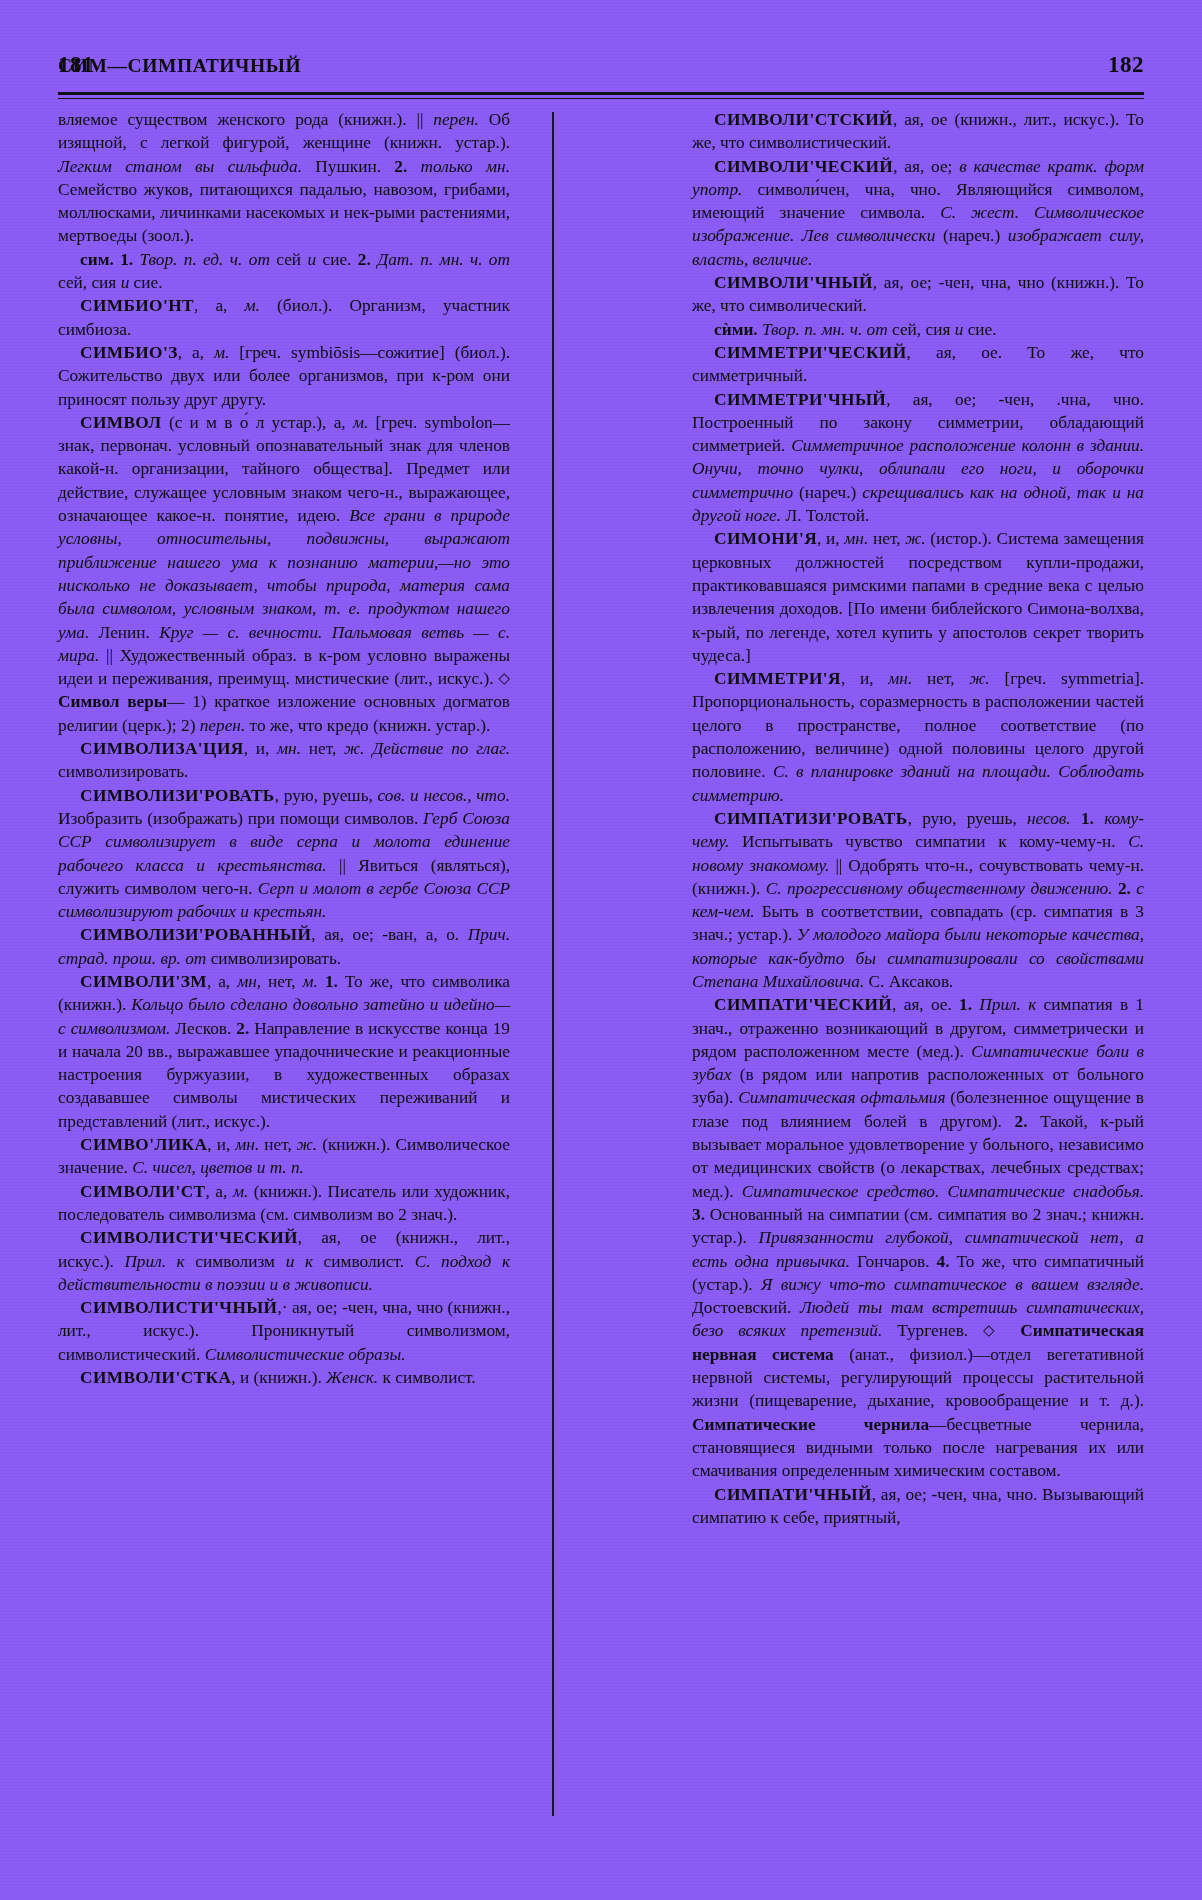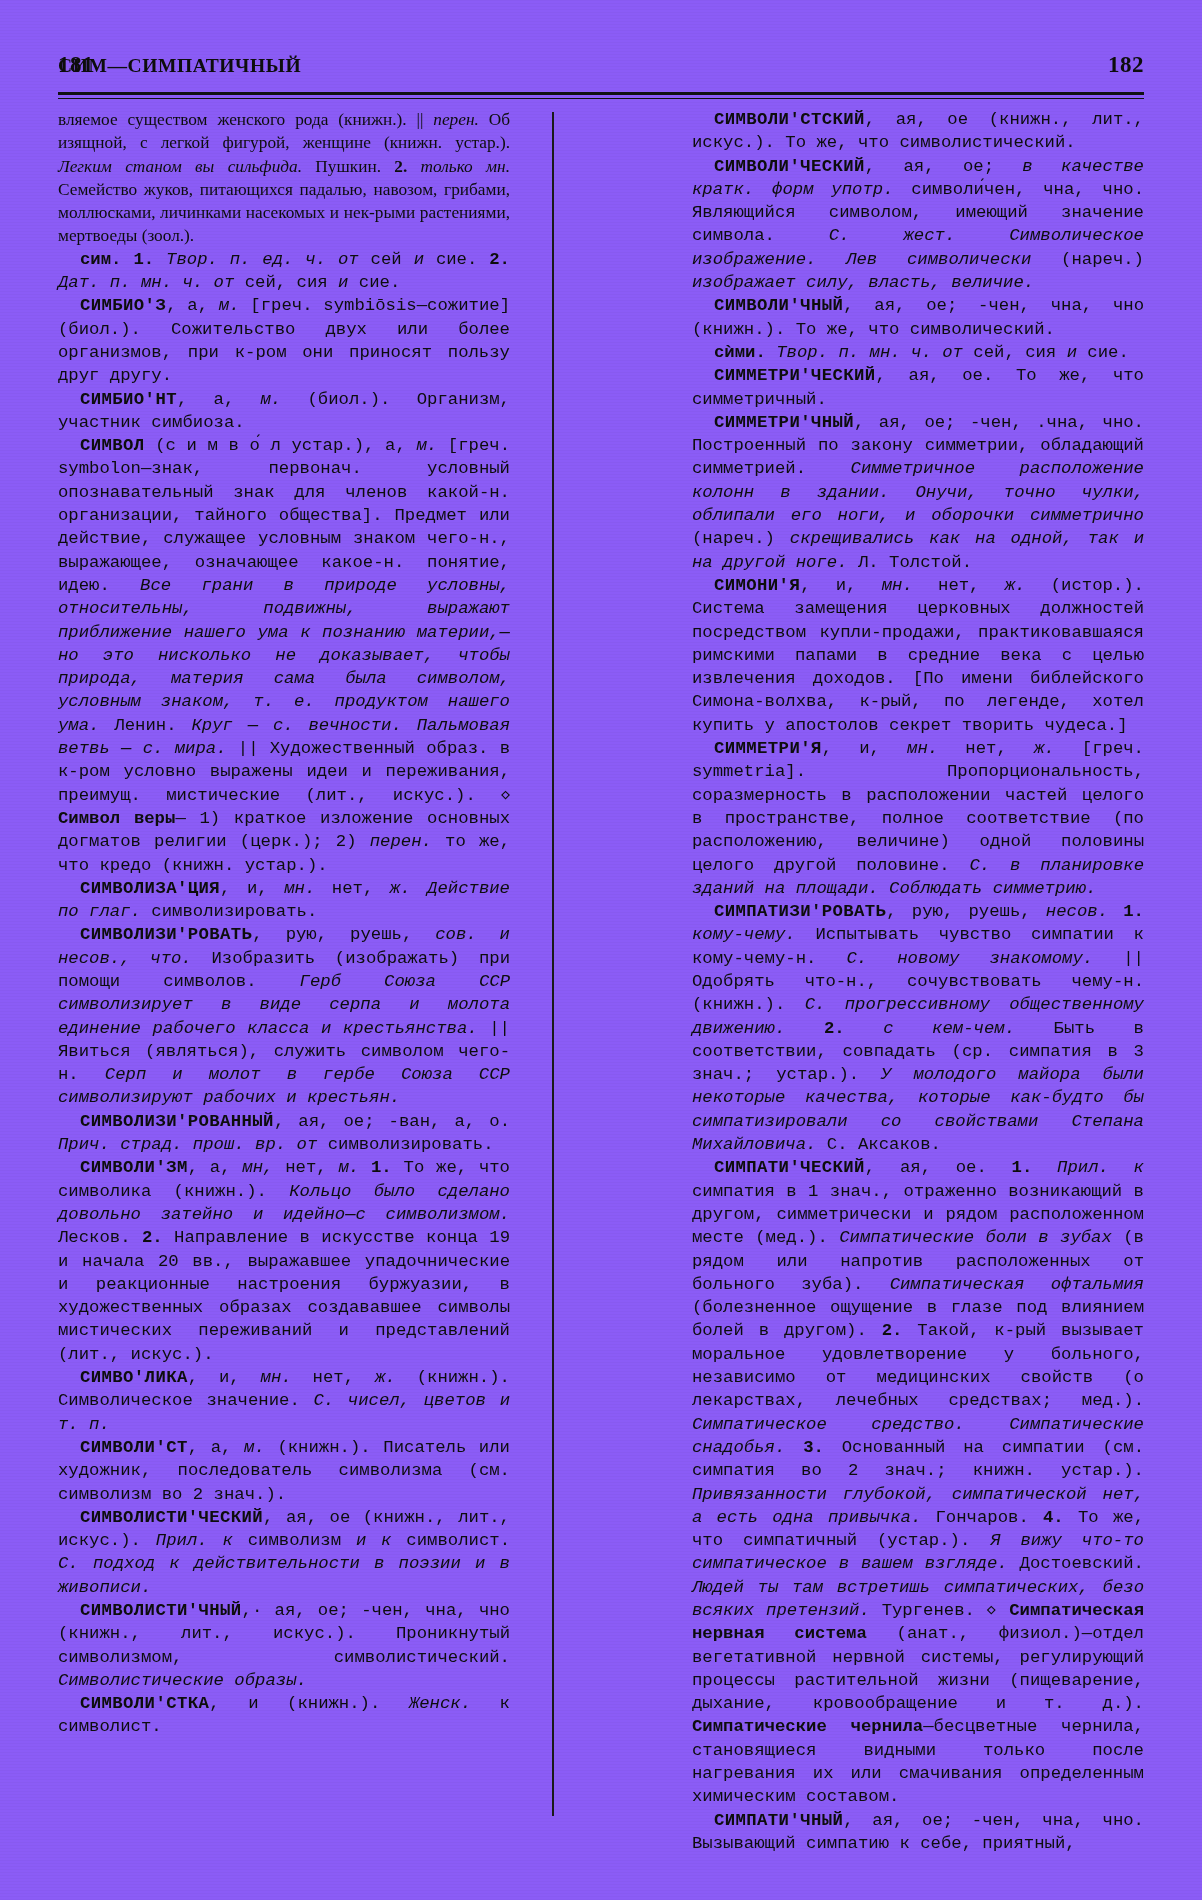--- a/index.html
+++ b/index.html
@@ -87,21 +87,20 @@
     left: 494px;
     top: 4px;
     width: 2px;
     height: 1704px;
     background: #1a1a1a;
   }
 
   p.entry {
     margin: 0;
     text-indent: 22px;
-    font-family: Liberation Mono, monospace;
   }
   p.cont {
     margin: 0;
     text-indent: 0;
   }
 
   .hw {
     font-weight: bold;
     letter-spacing: .4px;
   }
@@ -131,22 +130,22 @@
   </div>
 
   <div class="rule rule-thick"></div>
   <div class="rule rule-thin"></div>
 
   <div class="columns">
     <div class="gutter-rule"></div>
     <div class="col col-left">
         <p class="cont">вляемое существом женского рода (книжн.). <span class="par">||</span> <i>перен.</i> Об изящной, с легкой фигурой, женщине (книжн. устар.). <i>Легким станом вы сильфида.</i> Пушкин. <b>2.</b> <i>только мн.</i> Семейство жуков, питающихся падалью, навозом, грибами, моллюсками, личинками насекомых и нек-рыми растениями, мертвоеды (зоол.).</p>
         <p class="entry"><b>сим.</b> <b>1.</b> <i>Твор. п. ед. ч. от</i> сей <i>и</i> сие. <b>2.</b> <i>Дат. п. мн. ч. от</i> сей, сия <i>и</i> сие.</p>
+        <p class="entry"><span class="hw">СИМБИО'НТ</span>, а, <i>м.</i> (биол.). Организм, участник симбиоза.</p>
         <p class="entry"><span class="hw">СИМБИО'З</span>, а, <i>м.</i> [греч. symbiōsis—сожитие] (биол.). Сожительство двух или более организмов, при к-ром они приносят пользу друг другу.</p>
-        <p class="entry"><span class="hw">СИМБИО'НТ</span>, а, <i>м.</i> (биол.). Организм, участник симбиоза.</p>
         <p class="entry"><span class="hw">СИМВОЛ</span> (с и м в о́ л устар.), а, <i>м.</i> [греч. symbolon—знак, первонач. условный опознавательный знак для членов какой-н. организации, тайного общества]. Предмет или действие, служащее условным знаком чего-н., выражающее, означающее какое-н. понятие, идею. <i>Все грани в природе условны, относительны, подвижны, выражают приближение нашего ума к познанию материи,—но это нисколько не доказывает, чтобы природа, материя сама была символом, условным знаком, т. е. продуктом нашего ума.</i> Ленин. <i>Круг — с. вечности. Пальмовая ветвь — с. мира.</i> <span class="par">||</span> Художественный образ. в к-ром условно выражены идеи и переживания, преимущ. мистические (лит., искус.). <span class="dia">◇</span> <b>Символ веры</b>— 1) краткое изложение основных догматов религии (церк.); 2) <i>перен.</i> то же, что кредо (книжн. устар.).</p>
         <p class="entry"><span class="hw">СИМВОЛИЗА'ЦИЯ</span>, и, <i>мн.</i> нет, <i>ж. Действие по глаг.</i> символизировать.</p>
         <p class="entry"><span class="hw">СИМВОЛИЗИ'РОВАТЬ</span>, рую, руешь, <i>сов. и несов., что.</i> Изобразить (изображать) при помощи символов. <i>Герб Союза ССР символизирует в виде серпа и молота единение рабочего класса и крестьянства.</i> <span class="par">||</span> Явиться (являться), служить символом чего-н. <i>Серп и молот в гербе Союза ССР символизируют рабочих и крестьян.</i></p>
         <p class="entry"><span class="hw">СИМВОЛИЗИ'РОВАННЫЙ</span>, ая, ое; -ван, а, о. <i>Прич. страд. прош. вр. от</i> символизировать.</p>
         <p class="entry"><span class="hw">СИМВОЛИ'ЗМ</span>, а, <i>мн,</i> нет, <i>м.</i> <b>1.</b> То же, что символика (книжн.). <i>Кольцо было сделано довольно затейно и идейно—с символизмом.</i> Лесков. <b>2.</b> Направление в искусстве конца 19 и начала 20 вв., выражавшее упадочнические и реакционные настроения буржуазии, в художественных образах создававшее символы мистических переживаний и представлений (лит., искус.).</p>
         <p class="entry"><span class="hw">СИМВО'ЛИКА</span>, и, <i>мн.</i> нет, <i>ж.</i> (книжн.). Символическое значение. <i>С. чисел, цветов и т. п.</i></p>
         <p class="entry"><span class="hw">СИМВОЛИ'СТ</span>, а, <i>м.</i> (книжн.). Писатель или художник, последователь символизма (см. символизм во 2 знач.).</p>
         <p class="entry"><span class="hw">СИМВОЛИСТИ'ЧЕСКИЙ</span>, ая, ое (книжн., лит., искус.). <i>Прил. к</i> символизм <i>и к</i> символист. <i>С. подход к действительности в поэзии и в живописи.</i></p>
         <p class="entry"><span class="hw">СИМВОЛИСТИ'ЧНЫЙ</span>,· ая, ое; -чен, чна, чно (книжн., лит., искус.). Проникнутый символизмом, символистический. <i>Символистические образы.</i></p>
         <p class="entry"><span class="hw">СИМВОЛИ'СТКА</span>, и (книжн.). <i>Женск.</i> к символист.</p>

